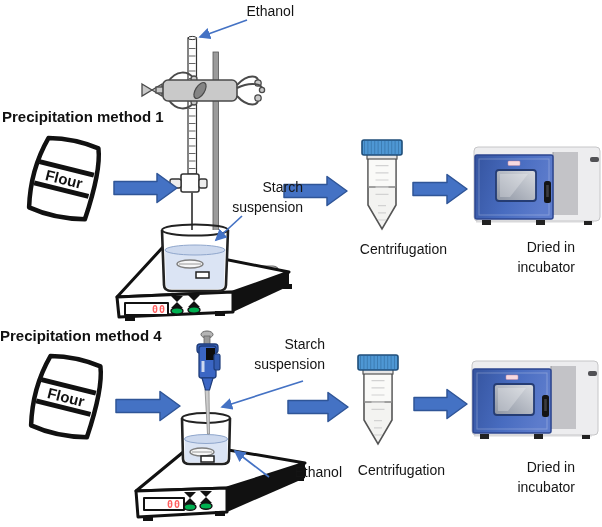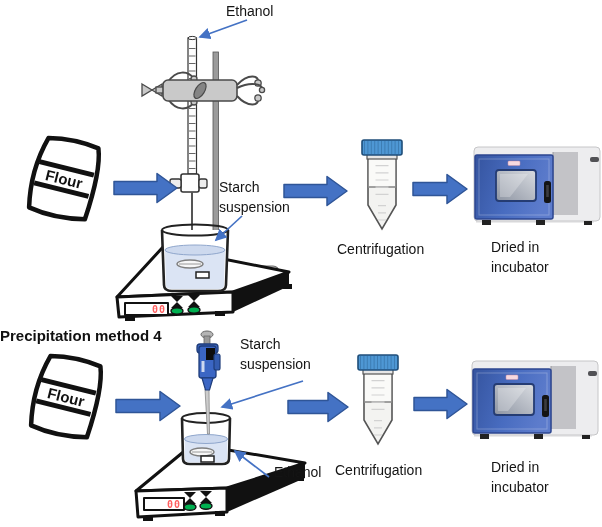--- a/index.html
+++ b/index.html
@@ -1,19 +1,19 @@
 <!DOCTYPE html>
 <html><head>
 <meta charset="utf-8">
 <style>
   html,body{margin:0;padding:0;background:#fff;}
   #canvas{position:relative;width:602px;height:527px;background:#fff;overflow:hidden;
           font-family:"Liberation Sans",sans-serif;color:#1a1a1a;}
   .abs{position:absolute;}
-  .label{position:absolute;font-size:14px;line-height:1.4;text-align:left;
+  .label{position:absolute;font-size:14px;line-height:1.4;text-align:right;
          white-space:pre-line;color:#141414;}
   .title{position:absolute;font-size:15px;font-weight:700;color:#111;white-space:nowrap;}
   .bag{position:absolute;transform:rotate(14deg);transform-origin:50% 50%;}
   svg{display:block;}
 </style>
 </head>
 <body>
 
 <div id="canvas">
 
@@ -235,20 +235,21 @@
     <polygon points="414,397.5 447,397.5 447,389.5 467,404 447,418.5 447,410.5 414,410.5" stroke="#2F5597" stroke-width="1.5" stroke-linejoin="round" fill="#4472C4"></polygon>
 
     <line x1="247" y1="20" x2="200" y2="37" stroke-width="1.7" marker-end="url(#ah)" stroke="#4472C4"></line>
     <line x1="242" y1="216" x2="216" y2="240" stroke-width="1.7" marker-end="url(#ah)" stroke="#4472C4"></line>
     <line x1="303" y1="381" x2="222" y2="407" stroke-width="1.7" marker-end="url(#ah)" stroke="#4472C4"></line>
     <line x1="269" y1="477" x2="235" y2="451" stroke-width="1.7" marker-end="url(#ah)" stroke="#4472C4"></line>
   </svg>
 
   <div class="label" style="left:226px;top:2px;width:68px">Ethanol</div>
 
+  <div class="title" style="left:2px;top:108px">Precipitation method 1</div>
 
   <div class="label" style="left:219px;top:178px;width:84px">Starch
 suspension</div>
 
   <div class="label" style="left:337px;top:240px;width:110px">Centrifugation</div>
 
   <div class="label" style="left:491px;top:238px;width:84px">Dried in
 incubator</div>
 
   <div class="title" style="left:0px;top:327px">Precipitation method 4</div>

